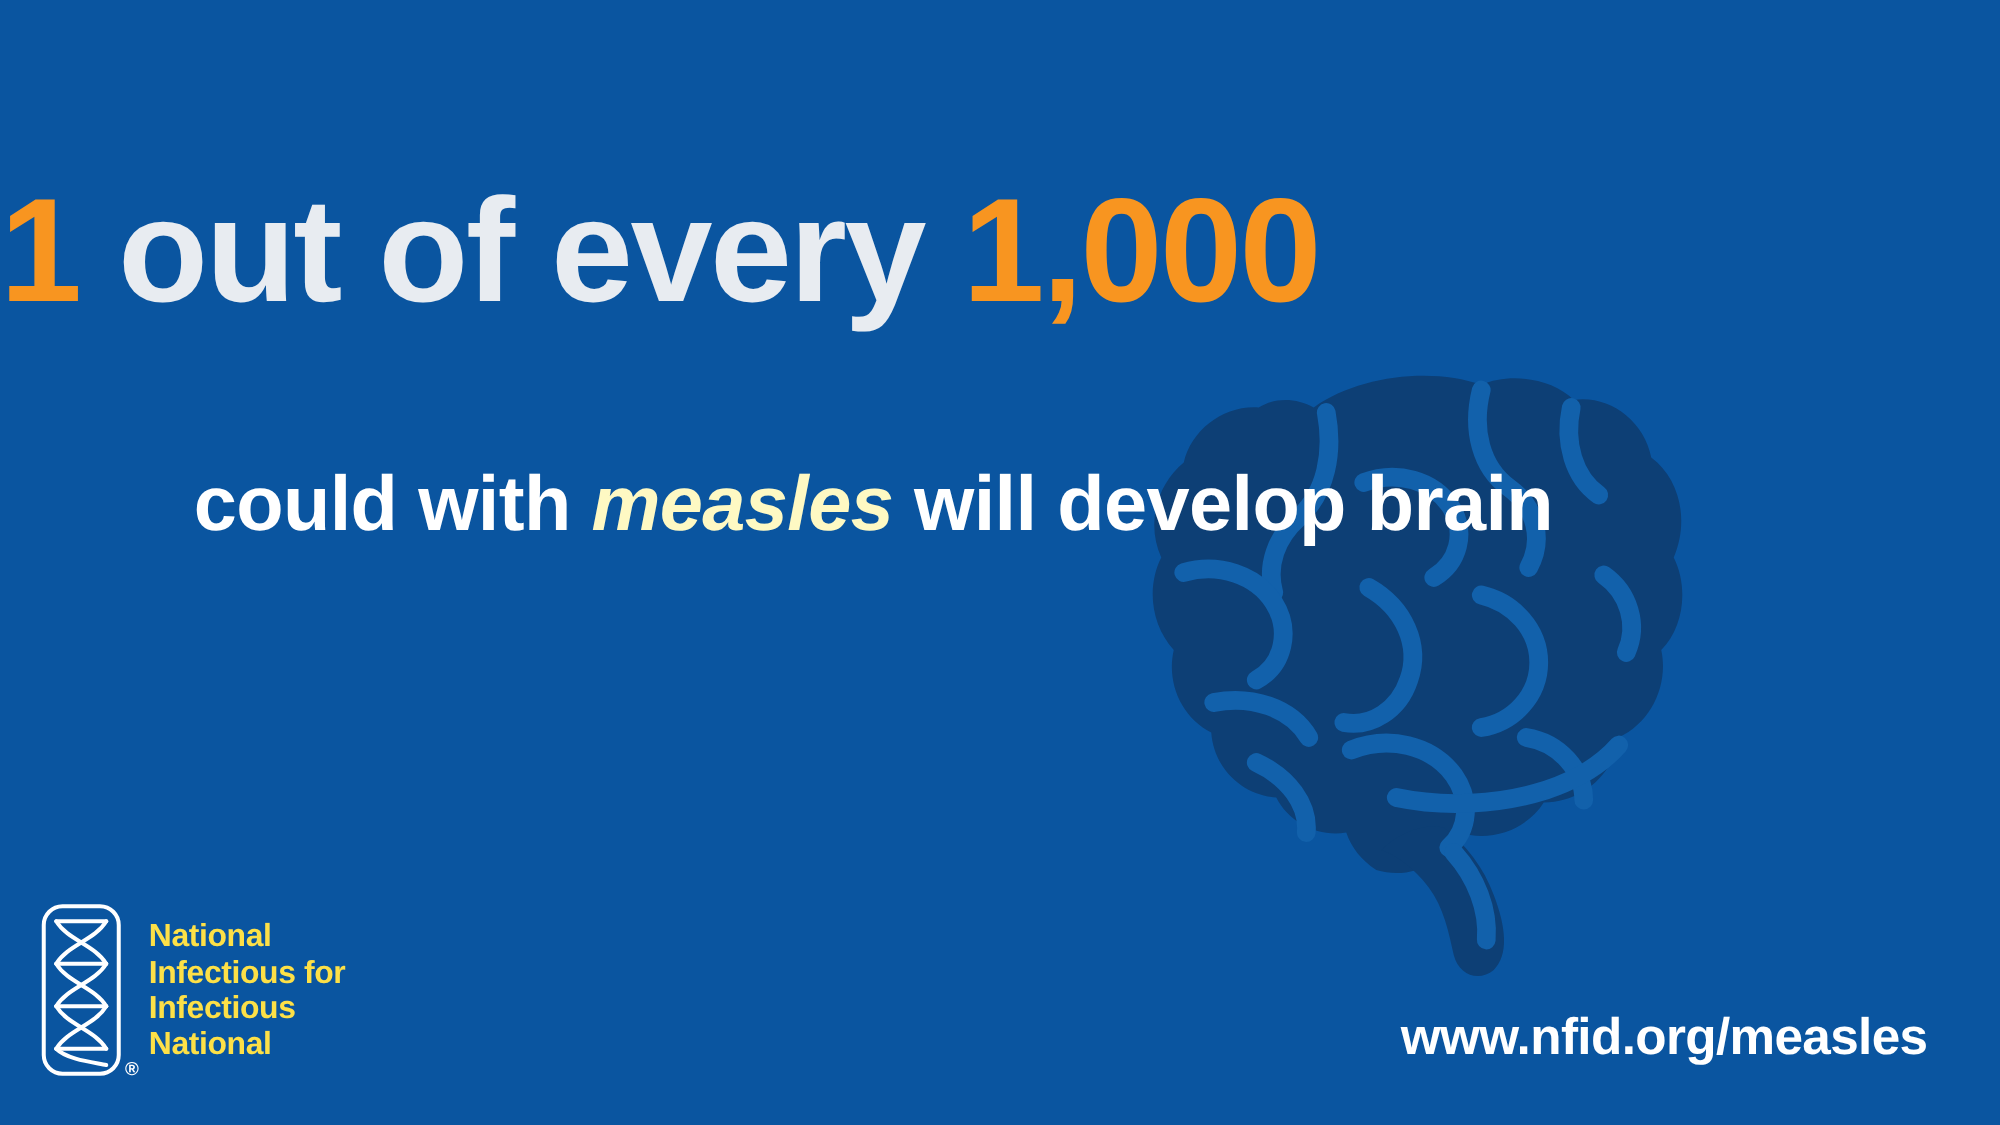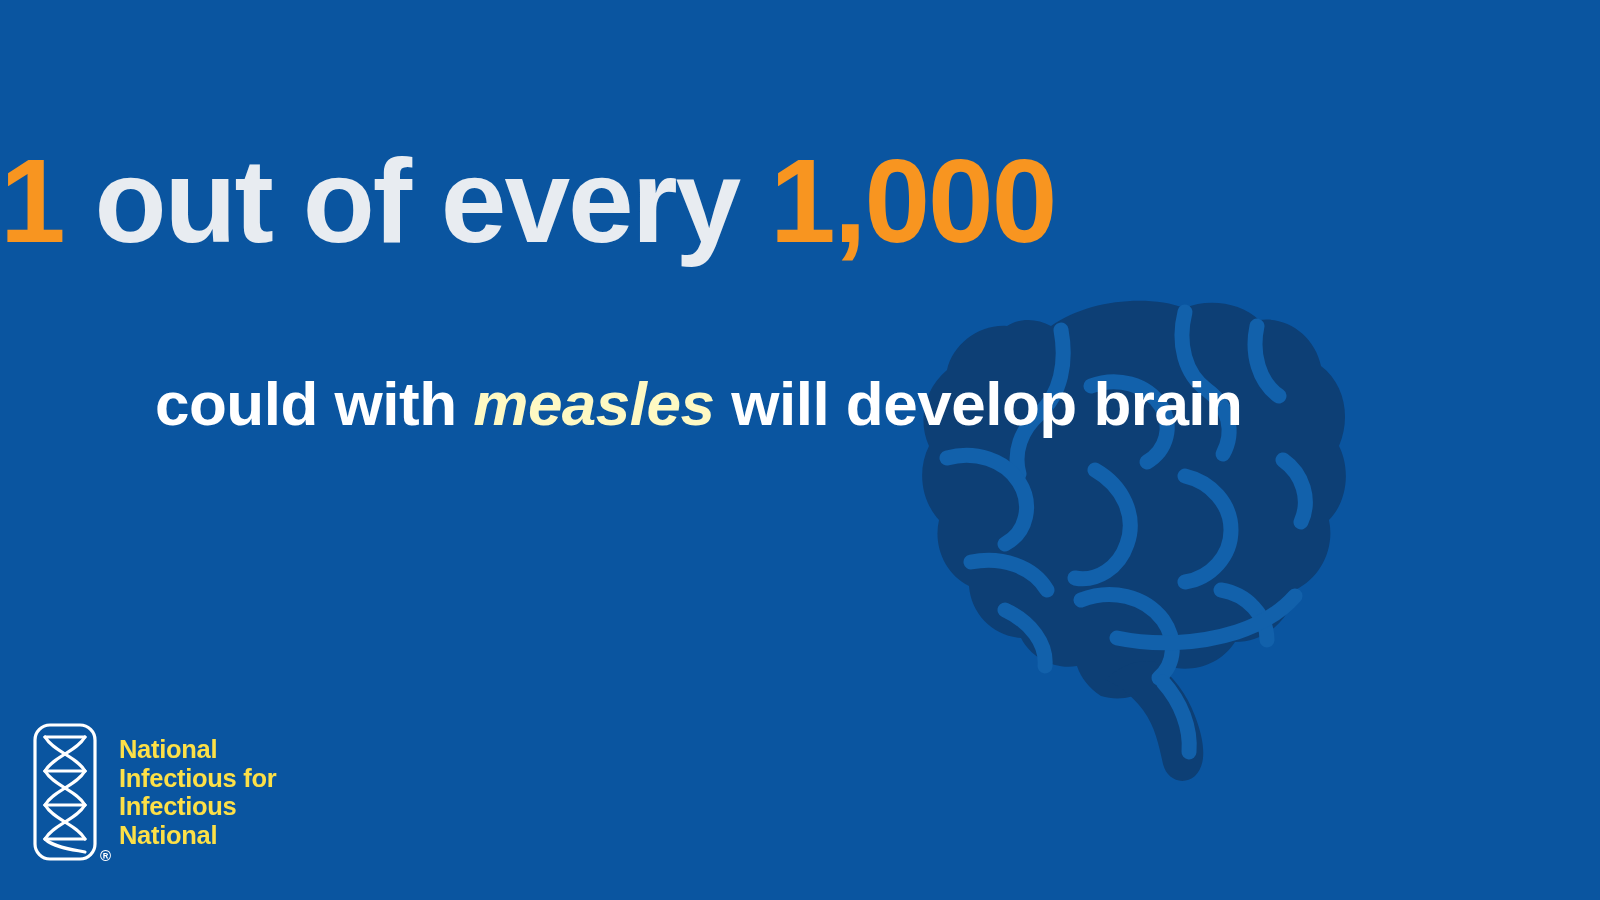--- a/index.html
+++ b/index.html
@@ -194,14 +194,15 @@
       <span id="logo-reg">®</span>
     </div>
     <div id="logo-text">
       <div>National</div>
       <div>Infectious for</div>
       <div>Infectious</div>
       <div>National</div>
     </div>
   </div>
 
+  <div id="site-url">www.nfid.org/measles</div>
 
 </div>
 
 </body></html>

